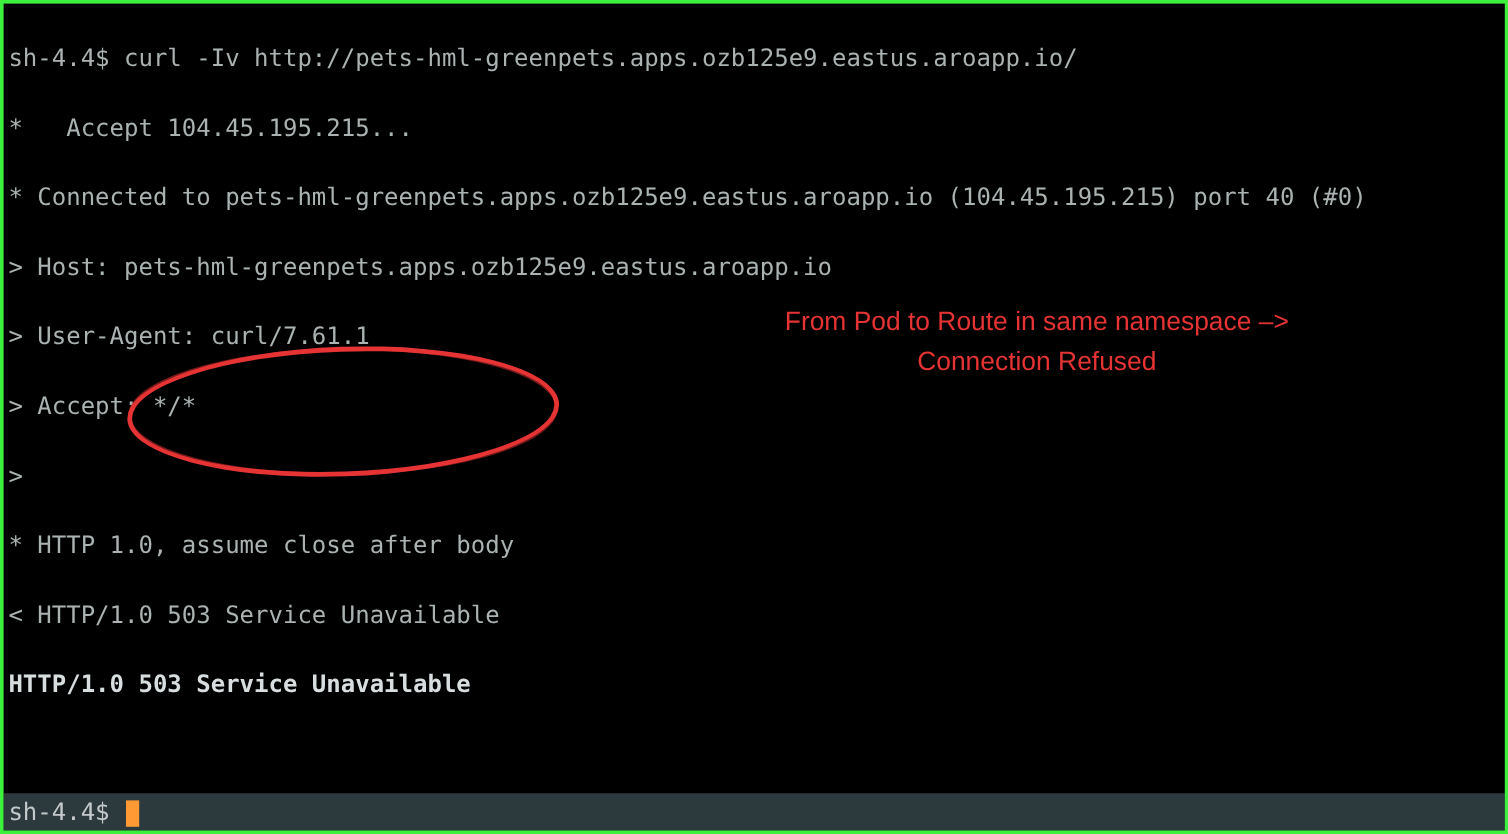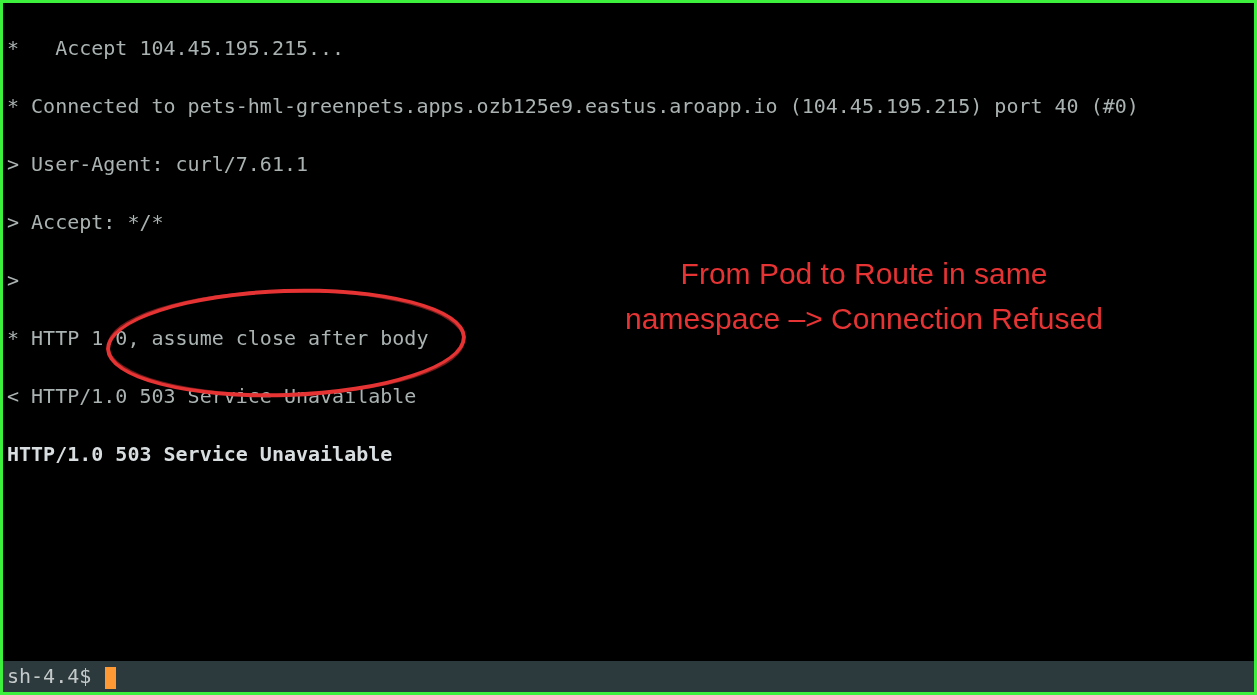--- a/index.html
+++ b/index.html
@@ -90,38 +90,40 @@
       transform: rotate(1deg);
       opacity: 0.5;
     }
     
     .annotation-text {
       position: absolute;
       right: 130px;
       top: 248px;
       color: #e63333;
       font-family: -apple-system, BlinkMacSystemFont, 'Segoe UI', Arial, sans-serif;
-      font-size: 30px;
+      font-size: 22px;
       font-weight: 400;
       text-align: center;
       line-height: 1.5;
       white-space: normal;
       width: 520px;
     }
     
     .line {
       display: block;
     }
   </style>
 </head>
 <body>
 
 <div class="terminal-content">
+<span class="line"><span class="prompt">sh-4.4$ </span><span class="command">curl -Iv http://pets-hml-greenpets.apps.ozb125e9.eastus.aroapp.io/</span></span>
 <span class="line output-line">*   Accept 104.45.195.215...</span>
 <span class="line output-line">* Connected to pets-hml-greenpets.apps.ozb125e9.eastus.aroapp.io (104.45.195.215) port 40 (#0)</span>
+<span class="line output-line">&gt; Host: pets-hml-greenpets.apps.ozb125e9.eastus.aroapp.io</span>
 <span class="line output-line">&gt; User-Agent: curl/7.61.1</span>
 <span class="line output-line">&gt; Accept: */*</span>
 <span class="line output-line">&gt;</span>
 <span class="line output-line">* HTTP 1.0, assume close after body</span>
 <span class="line output-line">&lt; HTTP/1.0 503 Service Unavailable</span>
 <span class="line output-line bold-text">HTTP/1.0 503 Service Unavailable</span>
 
 
 
 

